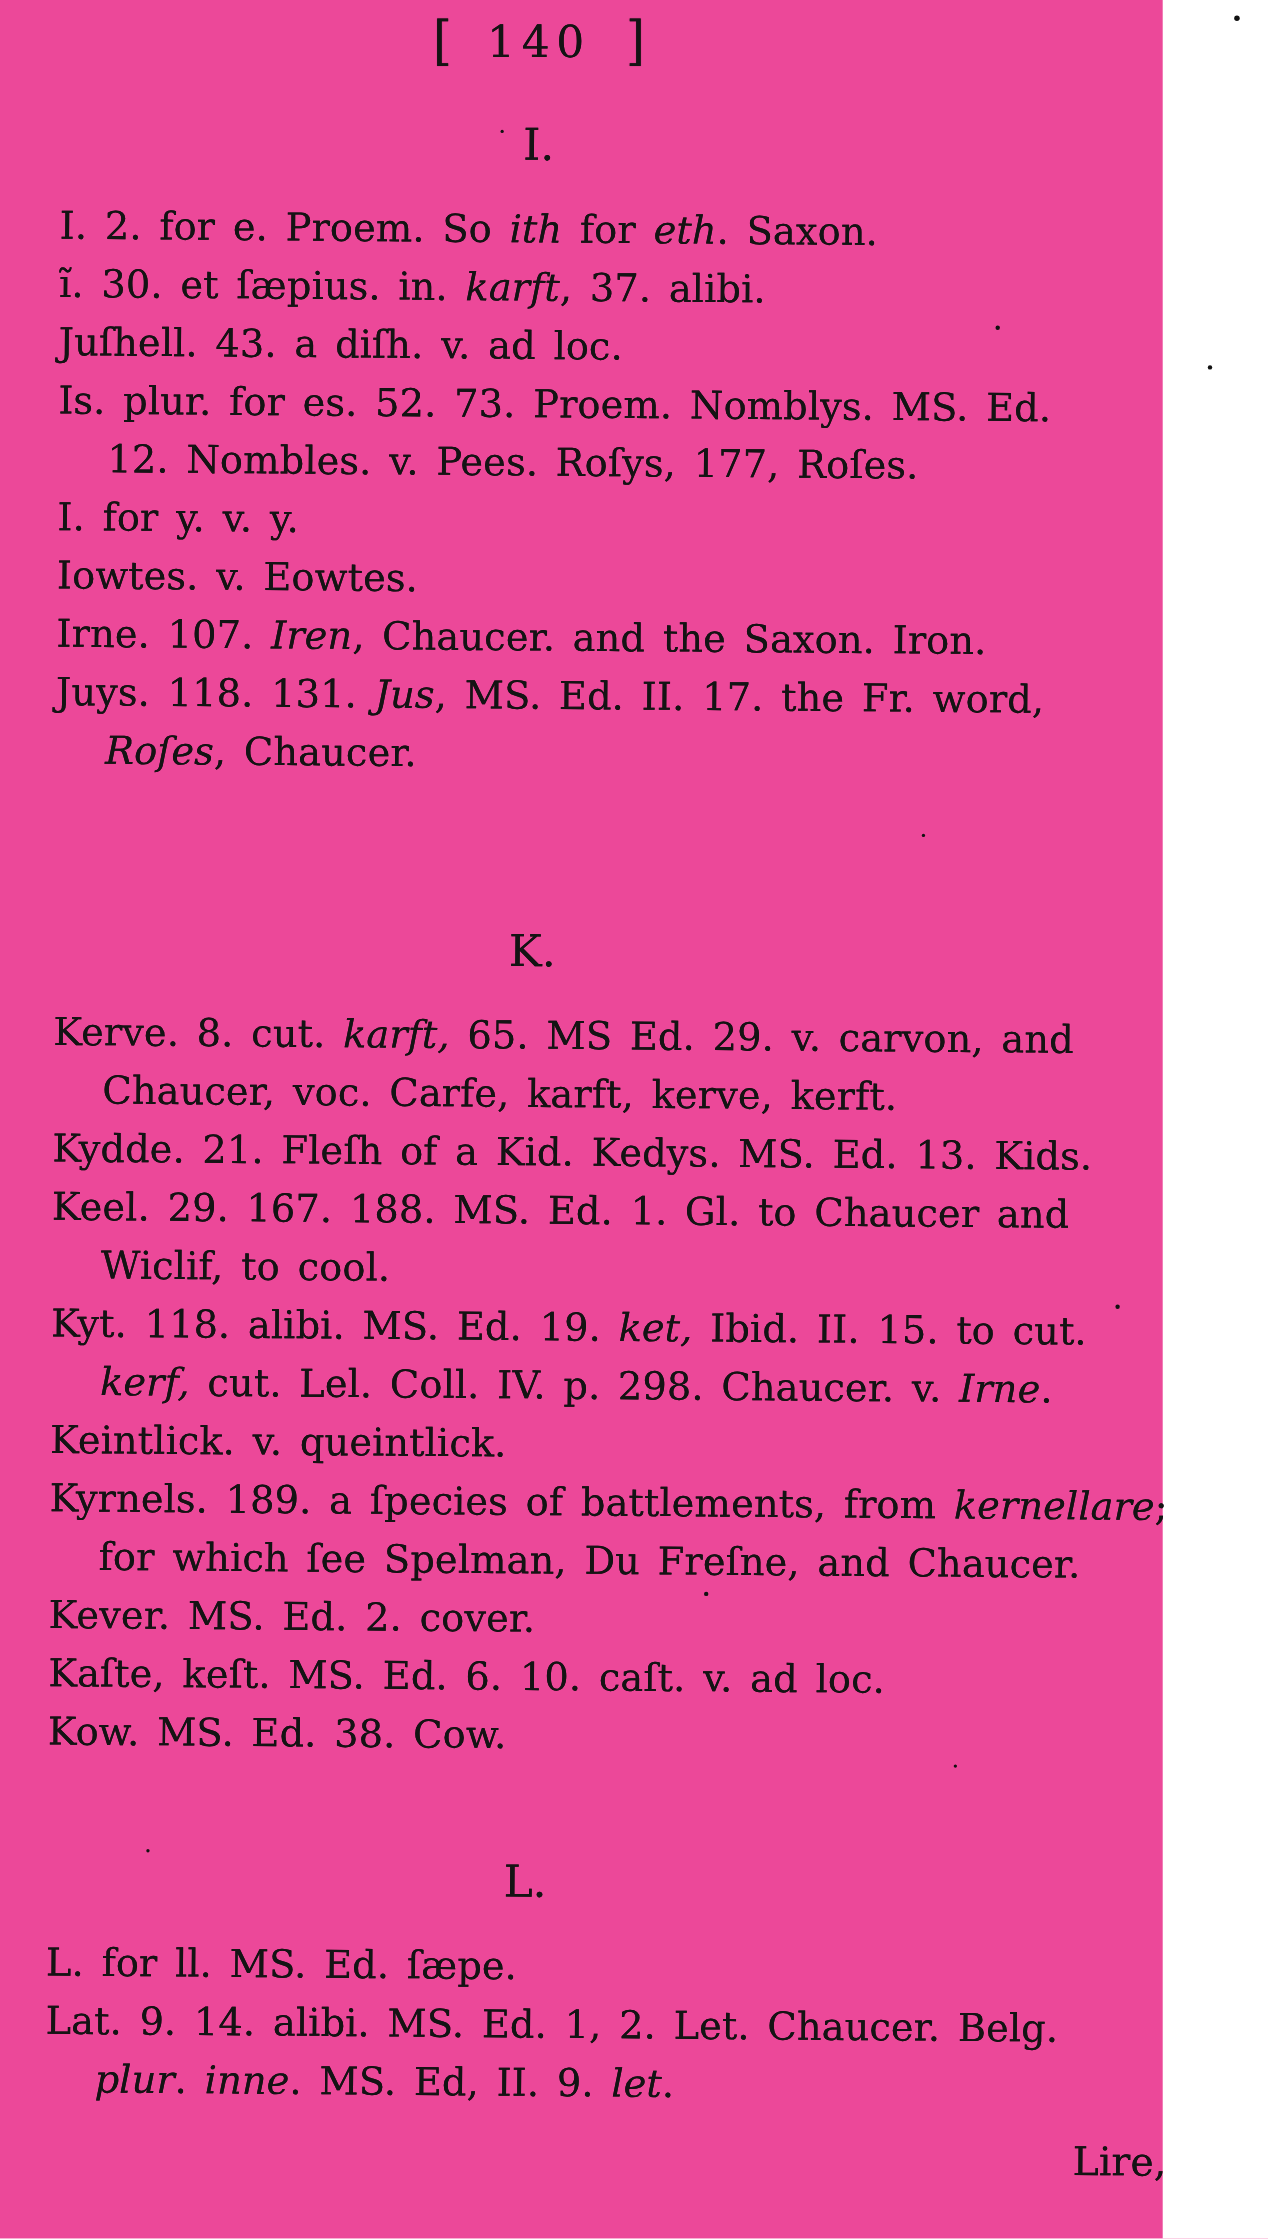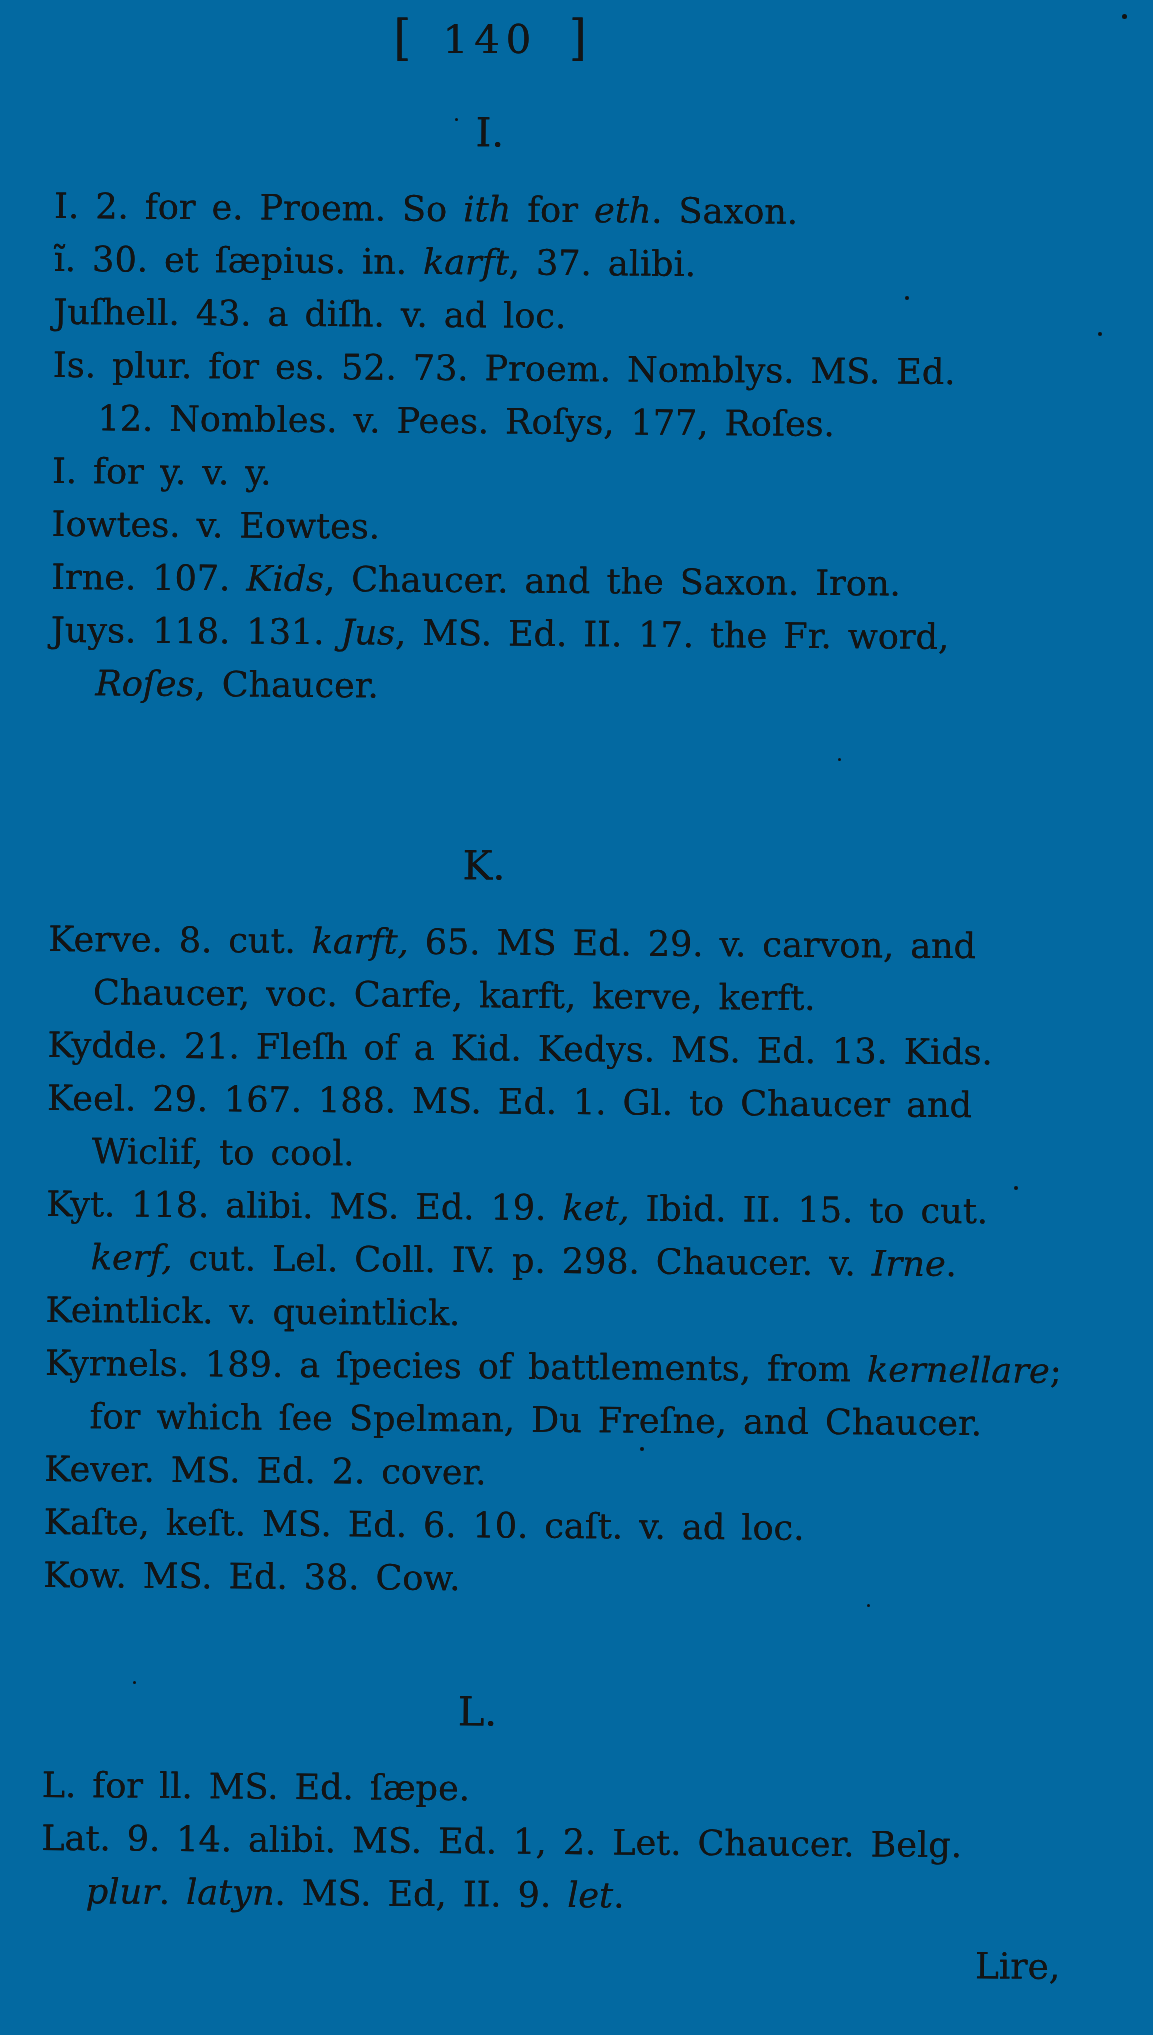--- a/index.html
+++ b/index.html
@@ -9,23 +9,23 @@
   }
   body {
     width: 1153px;
     height: 2035px;
     overflow: hidden;
     font-family: "DejaVu Serif", serif;
     color: #141414;
   }
   .page {
     position: relative;
-    width: 1153px;
+    width: 1057px;
     height: 2035px;
-    background: #0369a1;
+    background: #ec4899;
     text-shadow: 0 0 0.6px rgba(0,0,0,0.85);
   }
   .page-header {
     padding-top: 14px;
     margin-left: 55px;
     width: 870px;
     text-align: center;
     font-size: 40px;
     line-height: 48px;
     white-space: nowrap;
@@ -111,21 +111,21 @@
               <div class="line"><span class="rm">Is. plur. for es. 52. 73.  Proem.  Nomblys. MS. Ed.</span></div>
               <div class="line cont"><span class="rm">12.  Nombles. v. Pees. Roſys, 177, Roſes.</span></div>
             </div>
             <div class="entry">
               <div class="line"><span class="rm">I. for y.  v. y.</span></div>
             </div>
             <div class="entry">
               <div class="line"><span class="rm">Iowtes.  v. Eowtes.</span></div>
             </div>
             <div class="entry">
-              <div class="line"><span class="rm">Irne. 107. </span><span class="it">Kids</span><span class="rm">, Chaucer.  and the Saxon. Iron.</span></div>
+              <div class="line"><span class="rm">Irne. 107. </span><span class="it">Iren</span><span class="rm">, Chaucer.  and the Saxon. Iron.</span></div>
             </div>
             <div class="entry">
               <div class="line"><span class="rm">Juys. 118. 131. </span><span class="it">Jus</span><span class="rm">,  MS. Ed. II. 17.  the Fr. word,</span></div>
               <div class="line cont"><span class="it">Roſes</span><span class="rm">, Chaucer.</span></div>
             </div>
           </div>
         </section>
         <section>
           <div class="sec-heading">K.</div>
           <div class="entries">
@@ -163,21 +163,21 @@
           </div>
         </section>
         <section>
           <div class="sec-heading">L.</div>
           <div class="entries">
             <div class="entry">
               <div class="line"><span class="rm">L. for ll.  MS. Ed.  ſæpe.</span></div>
             </div>
             <div class="entry">
               <div class="line"><span class="rm">Lat. 9. 14. alibi.  MS. Ed.  1, 2.  Let. Chaucer.  Belg.</span></div>
-              <div class="line cont"><span class="it">plur</span><span class="rm">. </span><span class="it">latyn</span><span class="rm">.  MS. Ed, II. 9. </span><span class="it">let</span><span class="rm">.</span></div>
+              <div class="line cont"><span class="it">plur</span><span class="rm">. </span><span class="it">inne</span><span class="rm">.  MS. Ed, II. 9. </span><span class="it">let</span><span class="rm">.</span></div>
             </div>
           </div>
         </section>
       </div>
     <div class="catchword">Lire,</div>
   </div>
 
   <i class="speck" style="left:1122px; top:14px;  width:5px; height:5px;"></i>
   <i class="speck" style="left:455px;  top:118px; width:3px; height:3px;"></i>
   <i class="speck" style="left:905px;  top:296px; width:4px; height:4px;"></i>

